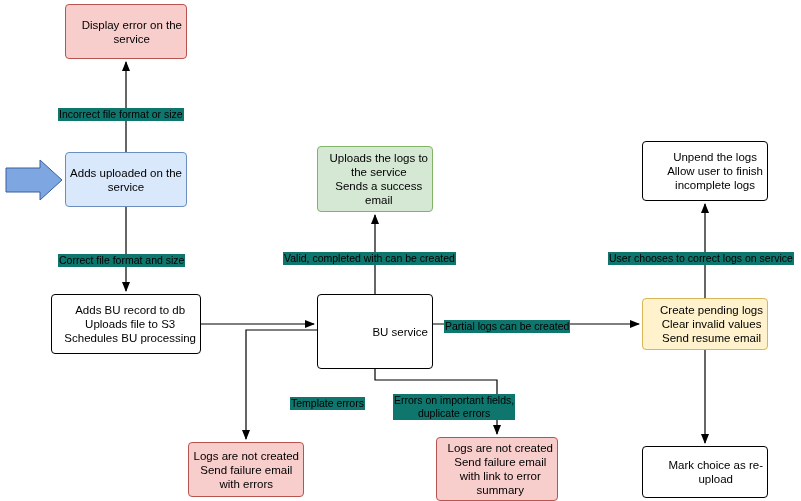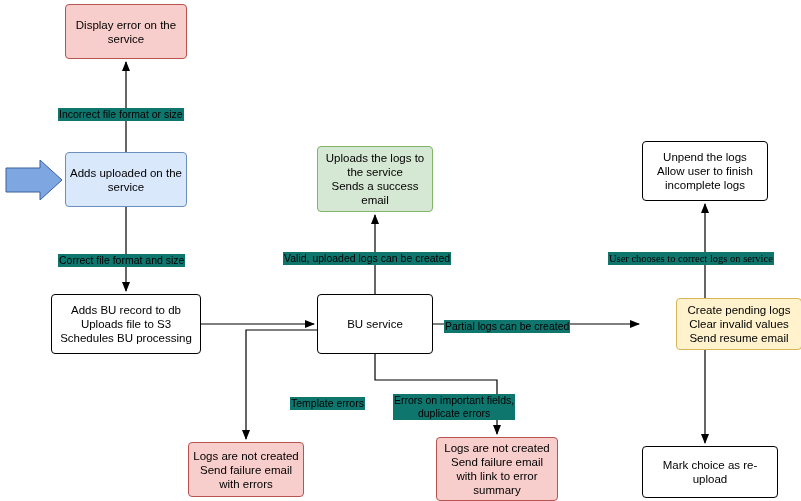--- a/index.html
+++ b/index.html
@@ -23,21 +23,21 @@
     top: 0;
     width: 801px;
     height: 501px;
     pointer-events: none;
   }
   .node {
     position: absolute;
     box-sizing: border-box;
     display: flex;
     align-items: center;
-    justify-content: center;
+    justify-content: flex-end;
     text-align: center;
     border: 1px solid #000000;
     border-radius: 4px;
     font-size: 11.5px;
     line-height: 14px;
     color: #000000;
     white-space: pre-line;
     padding: 2px 4px;
   }
   .node.pink   { background: #f8cecc; border-color: #b85450; }
@@ -116,55 +116,55 @@
 Allow user to finish
 incomplete logs</span>
   </div>
 
   <div class="node white" style="left:51px; top:294px; width:150px; height:60px;">
     <span>Adds BU record to db
 Uploads file to S3
 Schedules BU processing</span>
   </div>
 
-  <div class="node white" style="left:317px; top:294px; width:116px; height:60px;">
+  <div class="node white" style="left:317px; top:294px; width:116px; height:75px;">
     <span>BU service</span>
   </div>
 
-  <div class="node yellow" style="left:676px; top:298px; width:126px; height:52px;">
+  <div class="node yellow" style="left:642px; top:298px; width:126px; height:52px;">
     <span>Create pending logs
 Clear invalid values
 Send resume email</span>
   </div>
 
   <div class="node pink" style="left:188px; top:442px; width:116px; height:55px;">
     <span>Logs are not created
 Send failure email
 with errors</span>
   </div>
 
   <div class="node pink" style="left:436px; top:437px; width:122px; height:64px;">
     <span>Logs are not created
 Send failure email
 with link to error
 summary</span>
   </div>
 
-  <div class="node white" style="left:642px; top:446px; width:136px; height:52px;">
+  <div class="node white" style="left:642px; top:446px; width:126px; height:52px;">
     <span>Mark choice as re-
 upload</span>
   </div>
 
   <div class="edge-label" style="left:58px; top:108px;">Incorrect file format or size</div>
 
   <div class="edge-label" style="left:58px; top:254px;">Correct file format and size</div>
 
-  <div class="edge-label" style="left:283px; top:252px;">Valid, uploaded logs can be created</div>
+  <div class="edge-label" style="left:283px; top:252px;">Valid, completed with can be created</div>
 
-  <div class="edge-label" style="left:608px; top:252px;font-family:Liberation Serif, serif;">User chooses to correct logs on service</div>
+  <div class="edge-label" style="left:608px; top:252px;">User chooses to correct logs on service</div>
 
   <div class="edge-label" style="left:444px; top:320px;">Partial logs can be created</div>
 
   <div class="edge-label" style="left:290px; top:397px;text-align:center;">Template errors</div>
 
   <div class="edge-label" style="left:393px; top:394px;">Errors on important fields,
 duplicate errors</div>
 
 
 </div>

